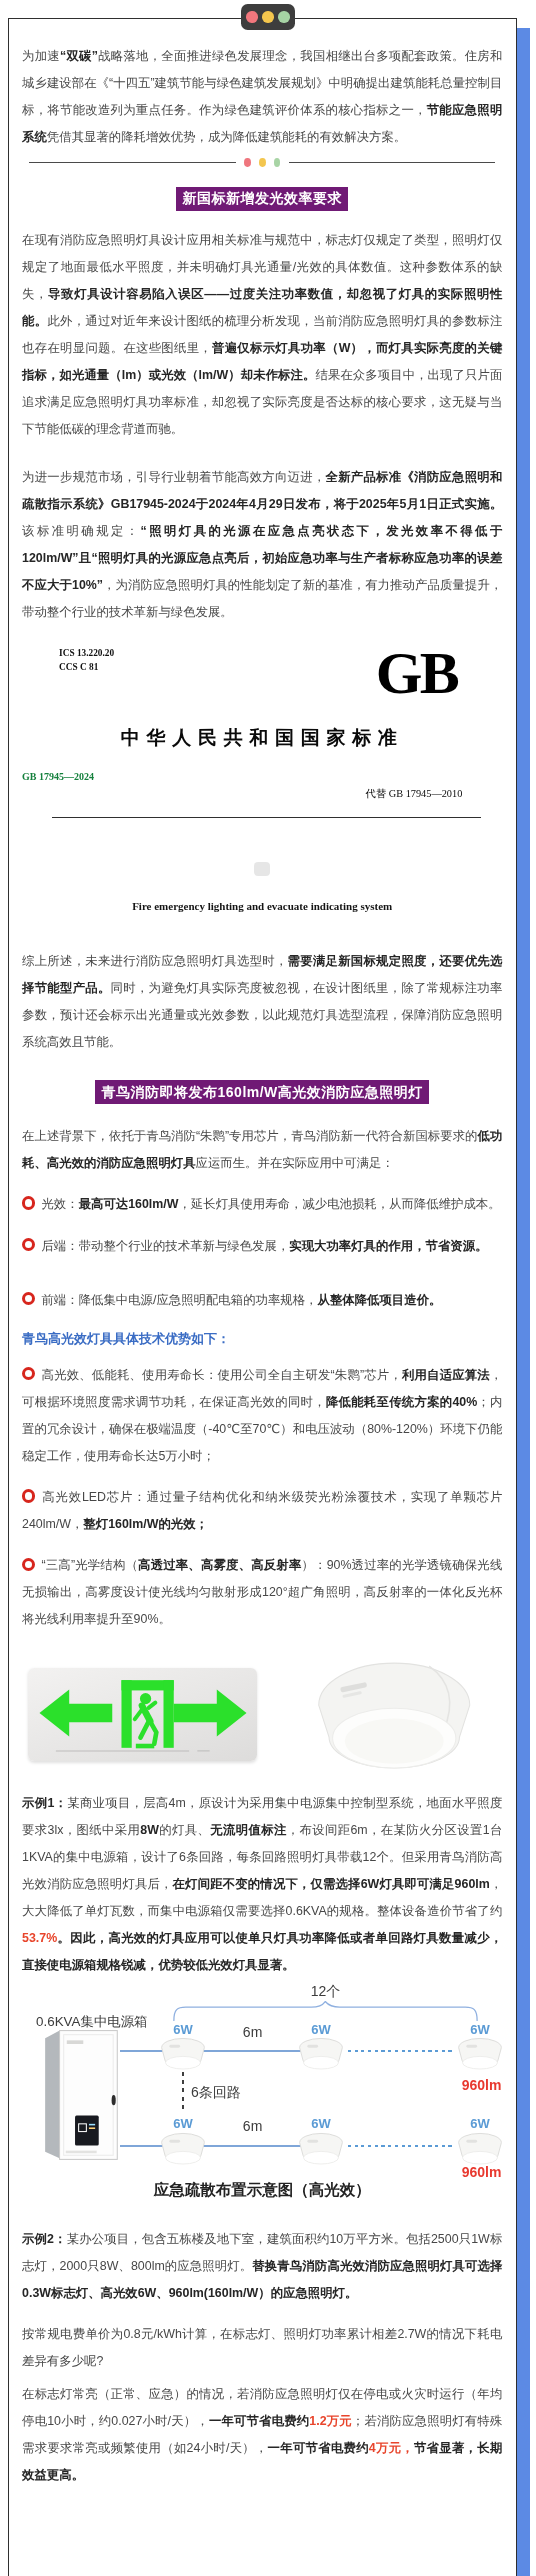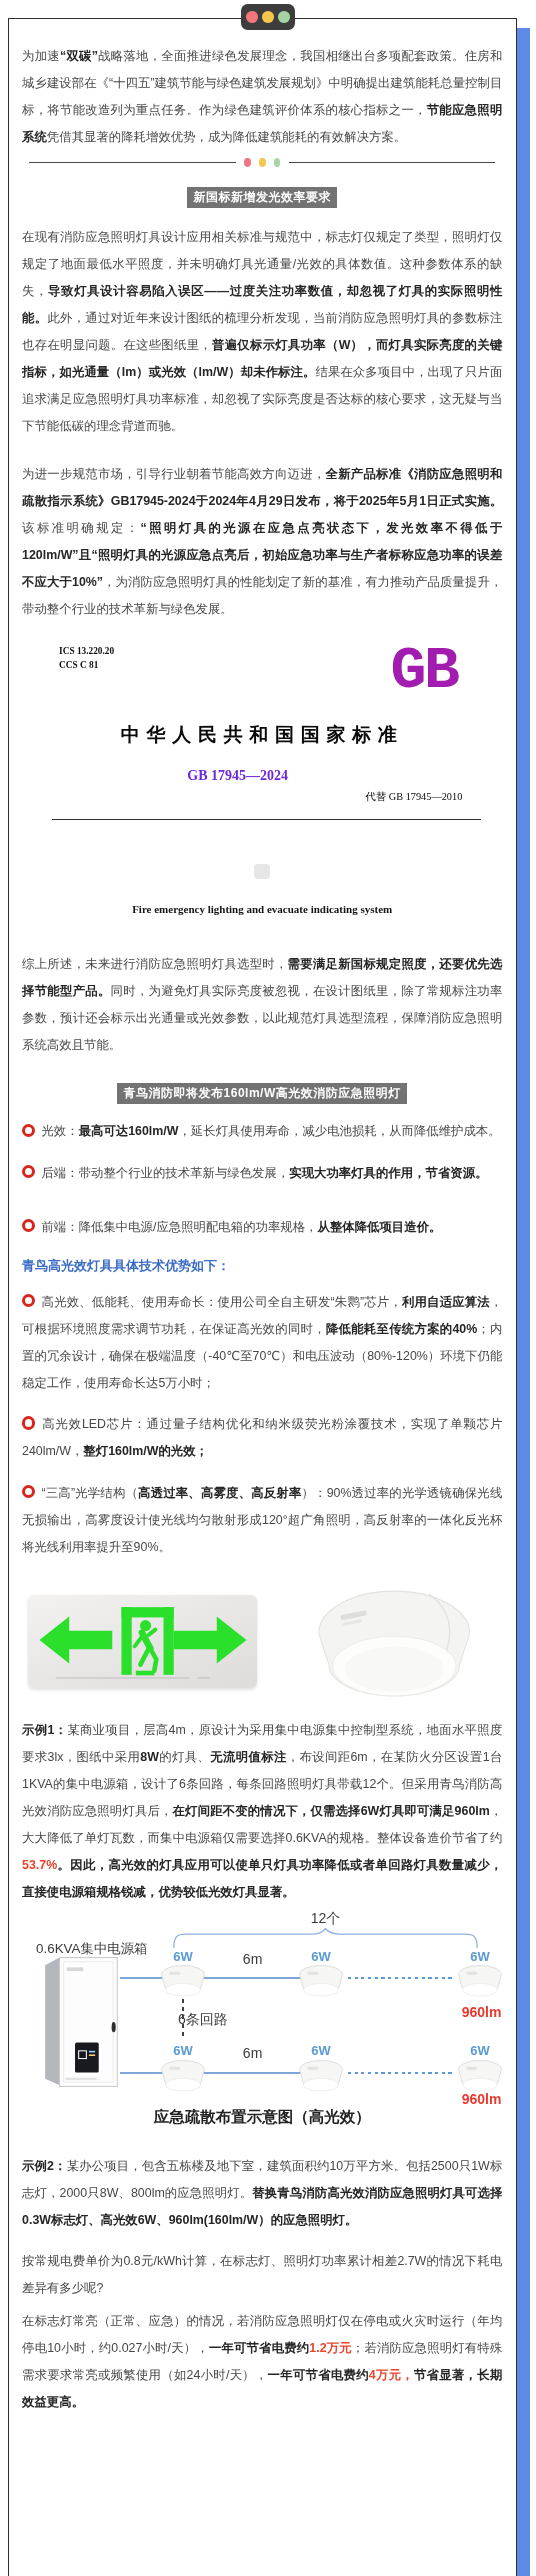--- a/index.html
+++ b/index.html
@@ -16,31 +16,31 @@
   
   p.body{font-size:12.4px;line-height:27px;color:#474747;margin:0;text-align:justify;}
   .seg-b{font-weight:700;color:#262626;}
   .c-red{color:#e8452c;}
   
   .divider{display:flex;align-items:center;gap:8.2px;margin:7.2px 7.2px 0;}
   .divider .line{flex:1;height:1px;background:#4a4a4a;}
   .divider .ddot{width:6.7px;height:8.8px;border-radius:50%;}
   
   .sec{text-align:center;}
-  .sec-badge{display:inline-block;background:#737373;color:#ffffff;font-size:12px;font-weight:700;
+  .sec-badge{display:inline-block;background:#701a75;color:#ffffff;font-size:14px;font-weight:700;
              padding:2.6px 6.2px;line-height:1.35;letter-spacing:0.5px;}
   
   .gb-row{display:flex;justify-content:space-between;align-items:flex-start;padding:0 45px 0 37px;margin-top:20.6px;}
   .gb-codes{font-family:"Liberation Serif",serif;font-weight:700;font-size:9.3px;line-height:14px;color:#101010;}
-  .gb-logo{font-family:Liberation Mono, monospace;font-weight:700;font-size:60px;line-height:0.92;
-           color:#a21caf;letter-spacing:-2.6px;margin-left:46px;}
+  .gb-logo{font-family:Liberation Serif, serif;font-weight:700;font-size:60px;line-height:0.92;
+           color:#000000;letter-spacing:-2.6px;margin-left:46px;}
   .gb-title{font-family:"Liberation Serif",serif;font-weight:700;font-size:19px;letter-spacing:6.7px;
             text-align:center;margin-top:23px;color:#0a0a0a;white-space:nowrap;}
-  .gb-code-line{text-align:center;padding-right:49px;font-family:"Liberation Serif",serif;font-weight:700;
-                font-size:14px;margin-top:20.6px;color:#6d28d9;}
+  .gb-code-line{text-align:left;padding-right:49px;font-family:"Liberation Serif",serif;font-weight:700;
+                font-size:10px;margin-top:20.6px;color:#15803d;}
   .gb-replace{text-align:right;padding-right:40px;font-family:"Liberation Serif",serif;font-size:10.3px;
               margin-top:5.2px;color:#0a0a0a;}
   .gb-hr{height:1px;background:#2f2f2f;margin:15.5px 21.6px 0 30px;}
   .gray-blob{width:16.5px;height:14.4px;border-radius:4.1px;background:#e6e6e6;margin:44px auto 0;}
   .doc-title{font-size:22px;font-weight:700;letter-spacing:2.6px;color:#111111;text-align:center;margin-top:33px;}
   .doc-sub{font-family:"Liberation Serif",serif;font-weight:700;font-size:11px;color:#151515;
            text-align:center;margin-top:24px;}
   
   .ring{display:inline-block;width:7.2px;height:7.2px;border:3.1px solid #d7261d;border-radius:50%;
         vertical-align:-1.5px;margin-right:6.2px;}
@@ -113,20 +113,21 @@
   <div class="gray-blob"></div>
 
   <div class="doc-sub">Fire emergency lighting and evacuate indicating system</div>
 
   <p class="body" style="margin-top:36px;"><span>综上所述，未来进行消防应急照明灯具选型时，</span><span class="seg-b">需要满足新国标规定照度，还要优先选择节能型产品。</span><span>同时，为避免灯具实际亮度被忽视，在设计图纸里，除了常规标注功率参数，预计还会标示出光通量或光效参数，以此规范灯具选型流程，保障消防应急照明系统高效且节能。</span></p>
 
   <div class="sec" style="margin-top:24px;">
     <span class="sec-badge">青鸟消防即将发布160lm/W高光效消防应急照明灯</span>
   </div>
 
+  <p class="body" style="margin-top:18.5px;"><span>在上述背景下，依托于青鸟消防“朱鹮”专用芯片，青鸟消防新一代符合新国标要求的</span><span class="seg-b">低功耗、高光效的消防应急照明灯具</span><span>应运而生。并在实际应用中可满足：</span></p>
 
   <p class="body" style="margin-top:14.4px;"><span class="ring"></span><span><span>光效：</span><span class="seg-b">最高可达160lm/W</span><span>，延长灯具使用寿命，减少电池损耗，从而降低维护成本。</span></span></p>
   <p class="body" style="margin-top:14.4px;"><span class="ring"></span><span><span>后端：带动整个行业的技术革新与绿色发展，</span><span class="seg-b">实现大功率灯具的作用，节省资源。</span></span></p>
   <p class="body" style="margin-top:27px;"><span class="ring"></span><span><span>前端：降低集中电源/应急照明配电箱的功率规格，</span><span class="seg-b">从整体降低项目造价。</span></span></p>
 
   <div class="adv-title">青鸟高光效灯具具体技术优势如下：</div>
 
   <p class="body" style="margin-top:13.4px;"><span class="ring"></span><span><span>高光效、低能耗、使用寿命长：使用公司全自主研发“朱鹮”芯片，</span><span class="seg-b">利用自适应算法</span><span>，可根据环境照度需求调节功耗，在保证高光效的同时，</span><span class="seg-b">降低能耗至传统方案的40%</span><span>；内置的冗余设计，确保在极端温度（-40℃至70℃）和电压波动（80%-120%）环境下仍能稳定工作，使用寿命长达5万小时；</span></span></p>
   <p class="body" style="margin-top:14.4px;"><span class="ring"></span><span><span>高光效LED芯片：通过量子结构优化和纳米级荧光粉涂覆技术，实现了单颗芯片240lm/W，</span><span class="seg-b">整灯160lm/W的光效；</span></span></p>
   <p class="body" style="margin-top:14.4px;"><span class="ring"></span><span><span>“三高”光学结构（</span><span class="seg-b">高透过率、高雾度、高反射率</span><span>）：90%透过率的光学透镜确保光线无损输出，高雾度设计使光线均匀散射形成120°超广角照明，高反射率的一体化反光杯将光线利用率提升至90%。</span></span></p>
@@ -204,21 +205,21 @@
       <rect x="22" y="18" width="22" height="6" rx="3" fill="#e2e2e0"></rect>
     </svg>
     <svg class="dg-lamp" style="left:432px;top:53px;" viewBox="0 0 100 70">
       <path d="M6,24 a44,19 0 1 1 88,0 l-7,26 a37,15 0 0 1 -74,0 z" fill="#f6f6f4" stroke="#dcdcda" stroke-width="2"></path>
       <ellipse cx="50" cy="55" rx="36" ry="13" fill="#ffffff" stroke="#ededeb" stroke-width="2"></ellipse>
       <rect x="22" y="18" width="22" height="6" rx="3" fill="#e2e2e0"></rect>
     </svg>
     <div class="dg-lumen" style="left:426px;top:94px;">960lm</div>
 
     <div class="vdots" style="left:160px;top:89px;"></div>
-    <div class="dg-label" style="left:156px;top:101px;font-size:14px;">6条回路</div>
+    <div class="dg-label" style="left:169px;top:101px;font-size:14px;">6条回路</div>
 
     <div class="dg-watt" style="left:143px;top:133px;">6W</div>
     <div class="dg-watt" style="left:281px;top:133px;">6W</div>
     <div class="dg-watt" style="left:440px;top:133px;">6W</div>
     <div class="dg-label" style="left:210px;top:135px;width:41px;text-align:center;font-size:14px;">6m</div>
     <div class="wire" style="left:98px;top:162px;width:204px;"></div>
     <div class="wire-dotted" style="left:326px;top:162px;width:107px;"></div>
     <svg class="dg-lamp" style="left:135px;top:148px;" viewBox="0 0 100 70">
       <path d="M6,24 a44,19 0 1 1 88,0 l-7,26 a37,15 0 0 1 -74,0 z" fill="#f6f6f4" stroke="#dcdcda" stroke-width="2"></path>
       <ellipse cx="50" cy="55" rx="36" ry="13" fill="#ffffff" stroke="#ededeb" stroke-width="2"></ellipse>

